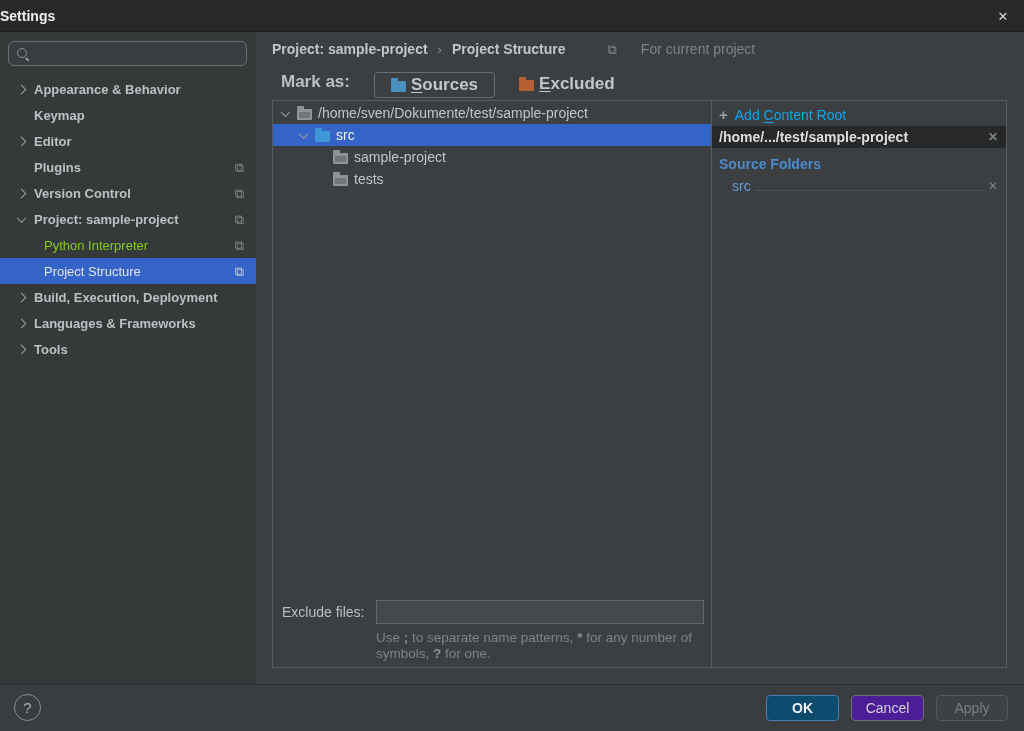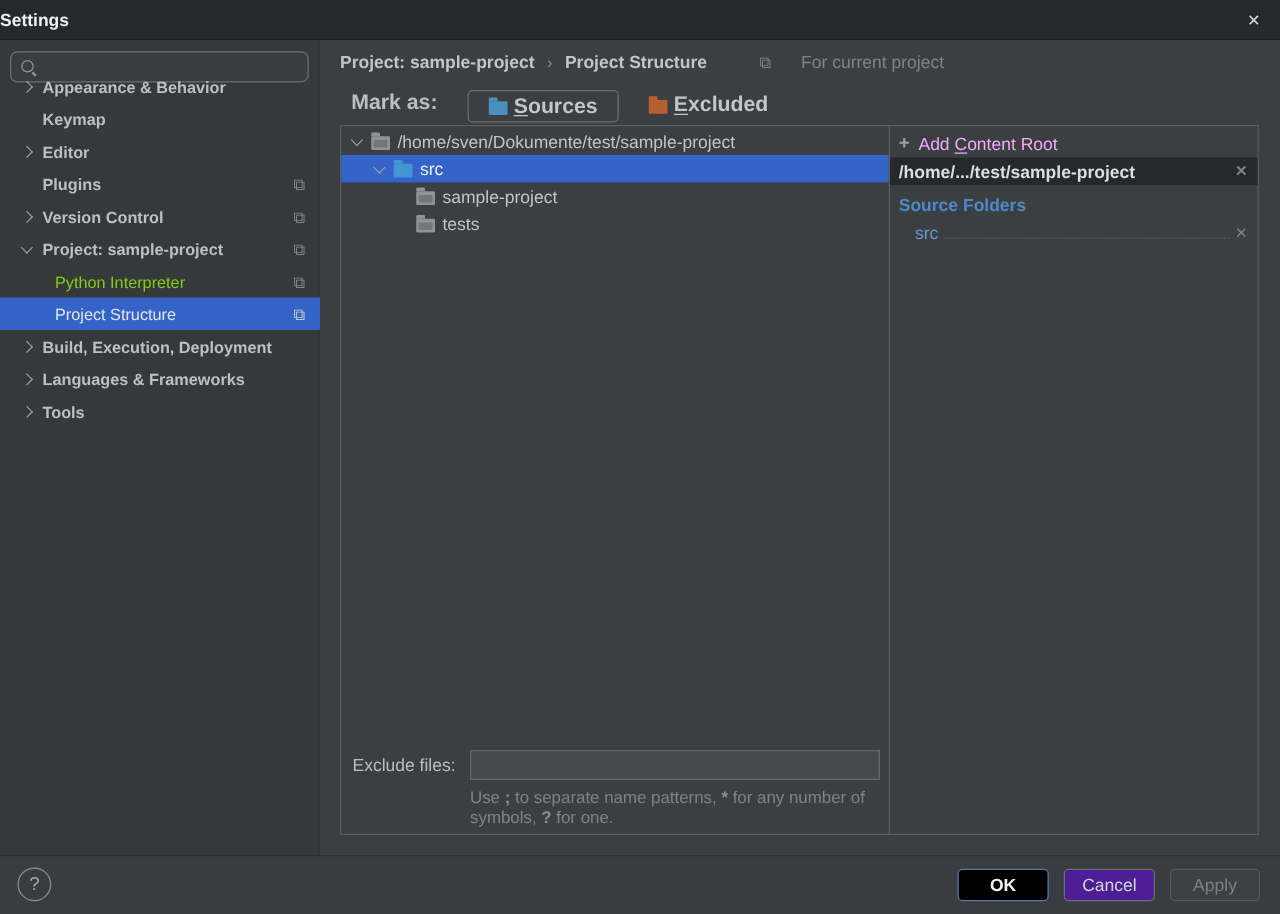--- a/index.html
+++ b/index.html
@@ -24,21 +24,21 @@
     border:1px solid #6b6f71; border-radius:6px; background:#3a3d3f;
     display:flex; align-items:center; padding-left:7px; gap:6px; }
   .searchbox input { background:transparent; border:none; outline:none; color:#cfd2d4;
     font-size:13px; width:190px; font-family:"Liberation Sans",sans-serif; }
   .mag-icon { position:relative; width:14px; height:14px; display:inline-block; }
   .mag-icon::before { content:""; position:absolute; left:1px; top:1px; width:8px; height:8px;
     border:1.5px solid #8f9496; border-radius:50%; }
   .mag-icon::after { content:""; position:absolute; left:10px; top:10px; width:4px; height:1.5px;
     background:#8f9496; transform:rotate(45deg); transform-origin:left center; }
 
-  .sb-list { position:absolute; left:0; top:24px; width:256px; }
+  .sb-list { position:absolute; left:0; top:44px; width:256px; }
   .sb-item { height:26px; display:flex; align-items:center; padding-left:16px;
     color:#bdc0c2; font-weight:bold; font-size:13px; cursor:default; }
   .sb-item .chev-slot { width:10px; margin-right:8px; display:flex; justify-content:center; }
   .sb-item.child { padding-left:44px; font-weight:normal; color:#84cc16; }
   .sb-item.selected { background:#3464c8; color:#e2e6ea; }
   .proj-icon { margin-left:auto; margin-right:12px; color:#85898b; font-size:13px;
     font-weight:normal; line-height:1; }
   .proj-icon::before { content:"⧉"; }
   .sb-item.selected .proj-icon { color:#c3cbd4; }
 
@@ -92,21 +92,21 @@
   .exclude-label { position:absolute; left:9px; top:503px; font-size:14px; color:#bcbec0; }
   .exclude-input { position:absolute; left:103px; top:499px; width:328px; height:24px;
     background:#45494b; border:1px solid #646869; color:#d0d3d5; font-size:13px;
     padding:0 6px; outline:none; font-family:"Liberation Sans",sans-serif; }
   .exclude-hint { position:absolute; left:103px; top:529px; width:332px; font-size:13.5px;
     color:#7f8385; line-height:16px; }
   .exclude-hint .b { font-weight:bold; color:#8d9193; }
 
   
   .add-root { height:23px; display:flex; align-items:center; padding-left:7px; gap:7px;
-    color:#f0abfc; font-size:14px; margin-top:2px; cursor:default; }
+    color:#0ea5e9; font-size:14px; margin-top:2px; cursor:default; }
   .plus-icon { color:#9ea2a4; font-size:15px; font-weight:bold; line-height:1; }
   .plus-icon::before { content:"+"; }
   .add-root u { text-underline-offset:2px; }
 
   .path-row { height:22px; background:#26282a; display:flex; align-items:center;
     padding:0 8px 0 7px; color:#dcdee0; font-weight:bold; font-size:14px; cursor:default; }
   .path-row .close-x { margin-left:auto; color:#7e8385; font-size:12px; }
 
   .sf-header { margin:8px 0 0 7px; color:#4e8ac9; font-weight:bold; font-size:14px; }
   .src-row { display:flex; align-items:baseline; margin:5px 8px 0 20px; color:#659ad2;
@@ -116,21 +116,21 @@
 
   
   .footer { position:absolute; left:0; top:684px; width:1024px; height:47px;
     background:#3a3d3f; border-top:1px solid #2e3132; }
   .help-btn { position:absolute; left:14px; top:9px; width:27px; height:27px;
     border:1.5px solid #8b9093; border-radius:50%; color:#a8adb0; font-size:15px;
     display:flex; align-items:center; justify-content:center; cursor:default; }
   .btn { position:absolute; top:10px; height:26px; border-radius:4px; font-size:14px;
     display:flex; align-items:center; justify-content:center;
     font-family:"Liberation Sans",sans-serif; cursor:default; }
-  .btn.ok { left:766px; width:73px; background:#000000; border:1px solid #4d7dab;
+  .btn.ok { left:766px; width:73px; background:#0c4a6e; border:1px solid #4d7dab;
     color:#f0f3f5; font-weight:bold; }
   .btn.cancel { left:851px; width:73px; background:#4c1d95; border:1px solid #6b6f72; color:#d2d5d7; }
   .btn.apply { left:936px; width:72px; background:#3d4143; border:1px solid #56595b; color:#7c8184; }
 </style>
 </head>
 <body>
 
 <div id="app">
 
   <div class="titlebar">

